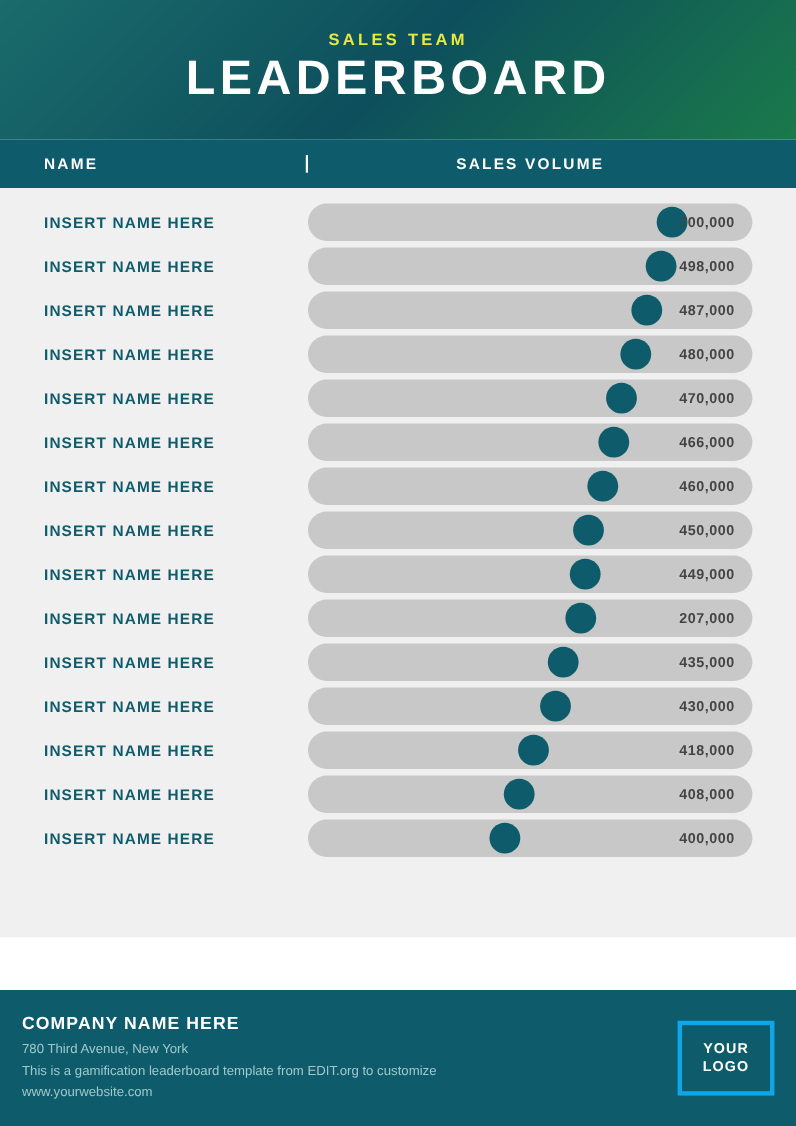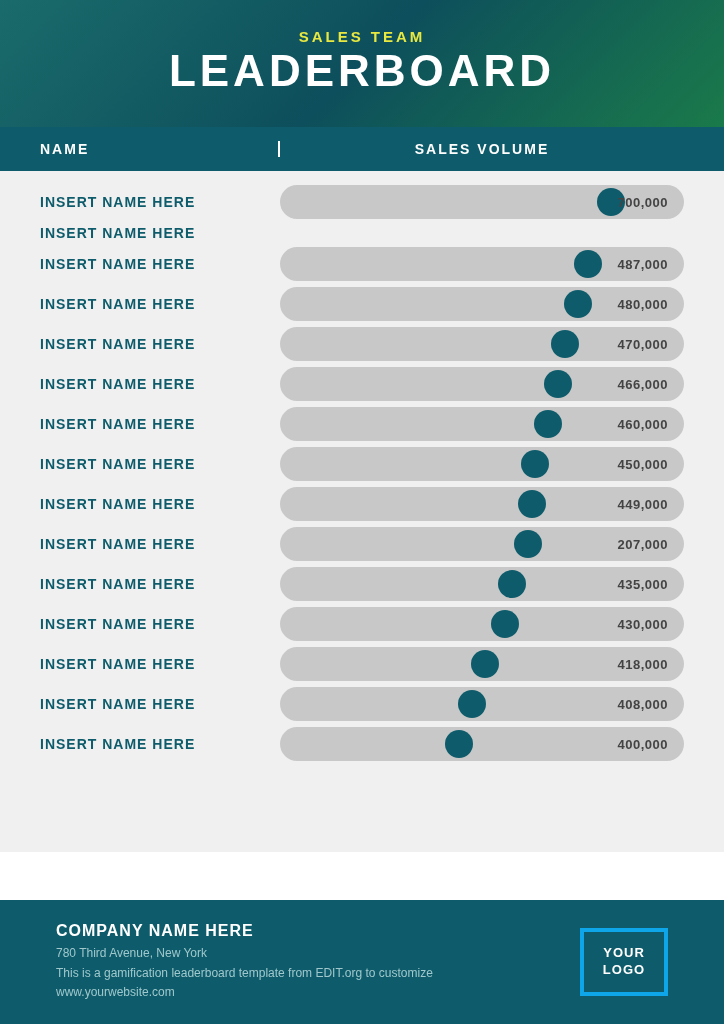--- a/index.html
+++ b/index.html
@@ -131,21 +131,21 @@
       color: #444444;
       font-size: 13px;
       font-weight: 700;
       letter-spacing: 0.5px;
       z-index: 3;
     }
 
     
     .footer {
       background: #0e5c6b;
-      padding: 22px 56px;
+      padding: 22px 20px;
       display: flex;
       align-items: center;
       justify-content: space-between;
       margin-top: 48px;
     }
 
     .footer-text {
       flex: 1;
     }
 
@@ -200,20 +200,26 @@
         <div class="row-name">INSERT NAME HERE</div>
         <div class="bar-container">
           <div class="bar-track">
             <div class="bar-dot" style="left: calc(82% - 14px);"></div>
             <div class="bar-value">700,000</div>
           </div>
         </div>
       </div>
       <div class="leaderboard-row">
         <div class="row-name">INSERT NAME HERE</div>
+        <div class="bar-container">
+          <div class="bar-track">
+            <div class="bar-dot" style="left: calc(79.54% - 14px);"></div>
+            <div class="bar-value">498,000</div>
+          </div>
+        </div>
       </div>
       <div class="leaderboard-row">
         <div class="row-name">INSERT NAME HERE</div>
         <div class="bar-container">
           <div class="bar-track">
             <div class="bar-dot" style="left: calc(76.26% - 14px);"></div>
             <div class="bar-value">487,000</div>
           </div>
         </div>
       </div>

